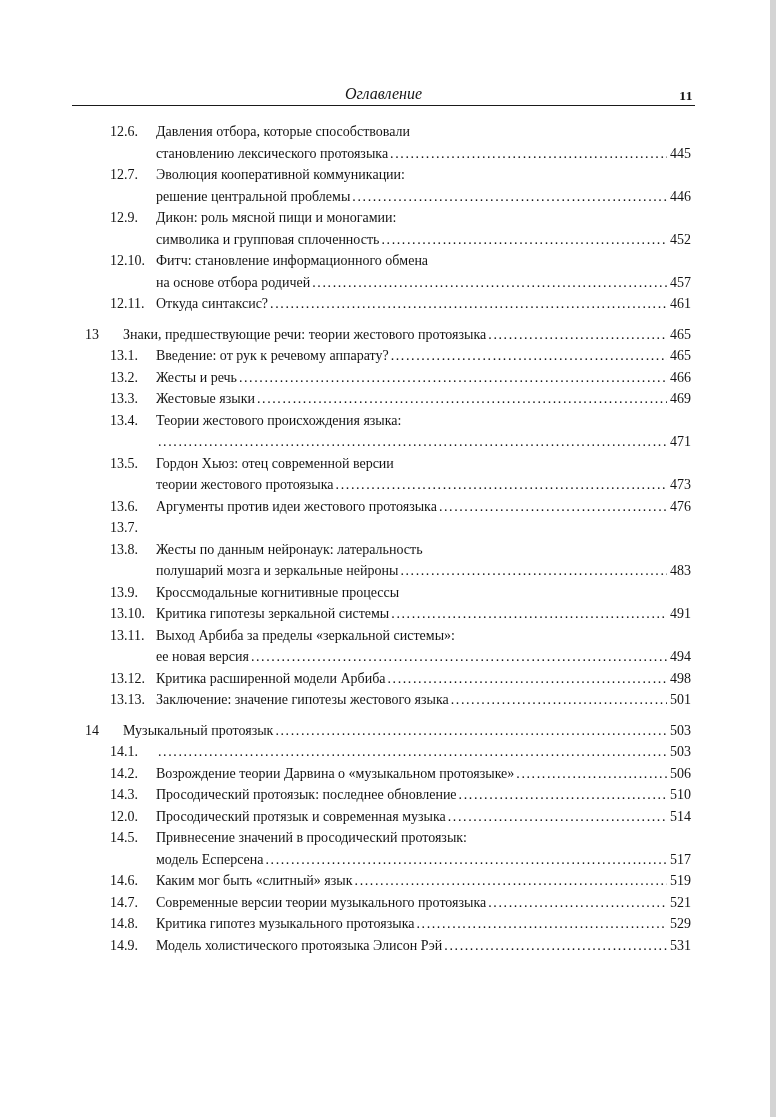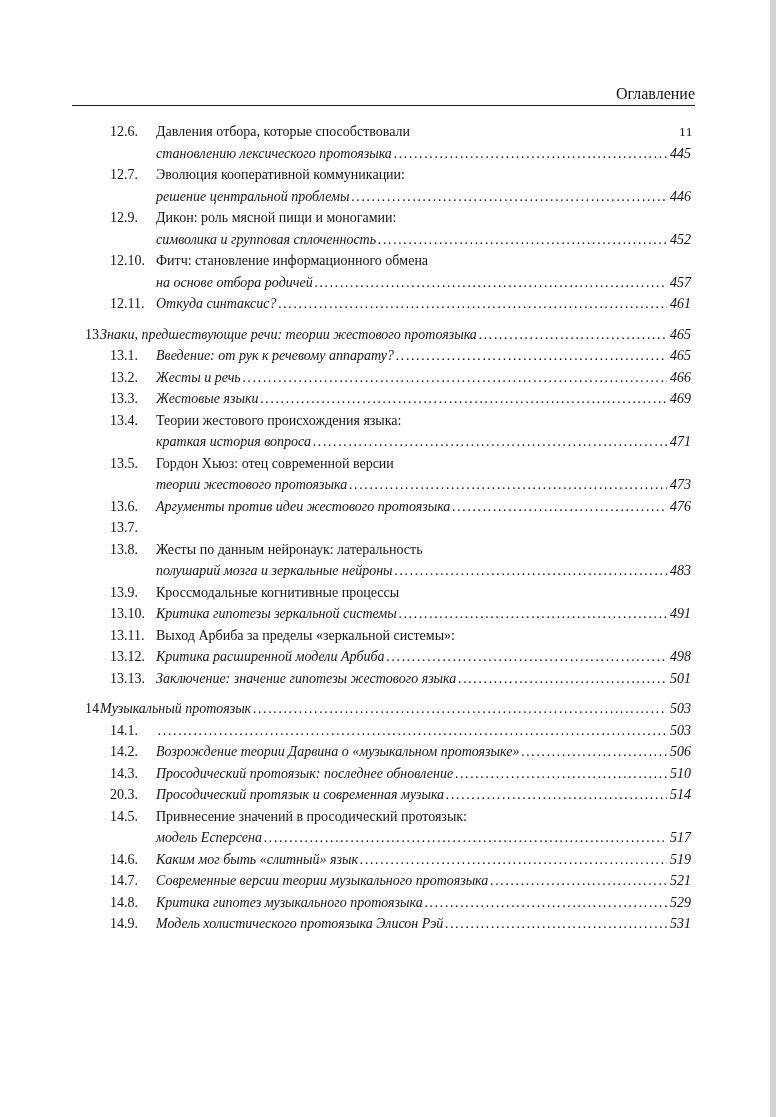--- a/index.html
+++ b/index.html
@@ -16,54 +16,54 @@
     top: 0; right: 0;
     width: 6px; height: 1117px;
   }
   .running-header {
     position: absolute;
     top: 84px; left: 72px;
     width: 623px;
     height: 20px;
   }
   .running-title {
-    text-align: right;
+    text-align: center;
     font-size: 16px;
     line-height: 20px;
+    font-style: italic;
   }
   .folio {
     position: absolute;
     top: 4px; right: 2px;
     font-size: 13.5px;
-    font-weight: normal;
+    font-weight: bold;
     letter-spacing: 0.5px;
-    margin-top: 36px;
   }
   .header-rule {
     position: absolute;
     top: 105px; left: 72px;
     width: 623px;
     height: 0;
     border-top: 1.8px solid #1a1a1a;
   }
   .toc {
     position: absolute;
     top: 121px; left: 0;
     width: 691px;
     font-size: 14px;
     line-height: 21.5px;
   }
   .entry { display: flex; align-items: flex-start; }
   .entry.level-1 { padding-left: 110px; }
   .entry.level-1 .num { width: 46px; flex: 0 0 46px; }
   .entry.level-0 { padding-left: 85px; margin-top: 9px; }
-  .entry.level-0 .num { flex: 0 0 auto; margin-right: 1px; }
+  .entry.level-0 .num { flex: 0 0 auto; margin-right: 24px; }
   .body { flex: 1 1 auto; min-width: 0; display: block; }
   .line { display: block; white-space: nowrap; }
-  .line.final { display: flex; align-items: baseline; font-style: italic; }
+  .line.final { display: flex; align-items: baseline; }
   .line.final .t { flex: 0 0 auto; white-space: nowrap; }
   .dots {
     flex: 1 1 auto;
     min-width: 0;
     overflow: hidden;
     white-space: nowrap;
     margin: 0 3px 0 2px;
   }
   .dots::after {
     content: "......................................................................................................................................................................";
@@ -176,21 +176,20 @@
           <span class="dots"></span>
           <span class="pg">469</span>
         </span>
       </span>
     </div>
     <div class="entry level-1">
       <span class="num">13.4.</span>
       <span class="body">
         <span class="line"><span class="t">Теории жестового происхождения языка:</span></span>
         <span class="line final">
-          <span class="t">краткая история вопроса</span>
           <span class="dots"></span>
           <span class="pg">471</span>
         </span>
       </span>
     </div>
     <div class="entry level-1">
       <span class="num">13.5.</span>
       <span class="body">
         <span class="line"><span class="t">Гордон Хьюз: отец современной версии</span></span>
         <span class="line final">
@@ -237,20 +236,25 @@
           <span class="t">Критика гипотезы зеркальной системы</span>
           <span class="dots"></span>
           <span class="pg">491</span>
         </span>
       </span>
     </div>
     <div class="entry level-1">
       <span class="num">13.11.</span>
       <span class="body">
         <span class="line"><span class="t">Выход Арбиба за пределы «зеркальной системы»:</span></span>
+        <span class="line final">
+          <span class="t">ее новая версия</span>
+          <span class="dots"></span>
+          <span class="pg">494</span>
+        </span>
       </span>
     </div>
     <div class="entry level-1">
       <span class="num">13.12.</span>
       <span class="body">
         <span class="line final">
           <span class="t">Критика расширенной модели Арбиба</span>
           <span class="dots"></span>
           <span class="pg">498</span>
         </span>
@@ -299,21 +303,21 @@
       <span class="num">14.3.</span>
       <span class="body">
         <span class="line final">
           <span class="t">Просодический протоязык: последнее обновление</span>
           <span class="dots"></span>
           <span class="pg">510</span>
         </span>
       </span>
     </div>
     <div class="entry level-1">
-      <span class="num">20.3.</span>
+      <span class="num">12.0.</span>
       <span class="body">
         <span class="line final">
           <span class="t">Просодический протязык и современная музыка</span>
           <span class="dots"></span>
           <span class="pg">514</span>
         </span>
       </span>
     </div>
     <div class="entry level-1">
       <span class="num">14.5.</span>

